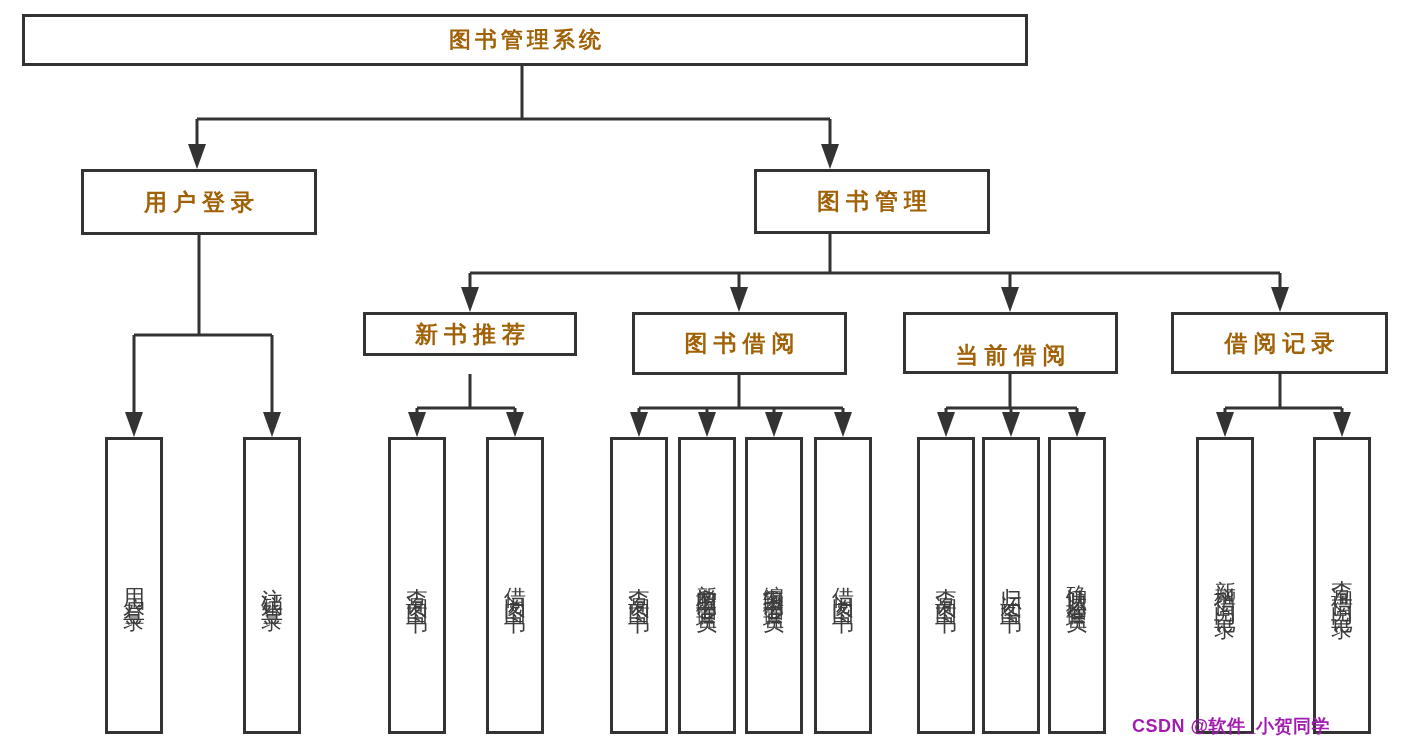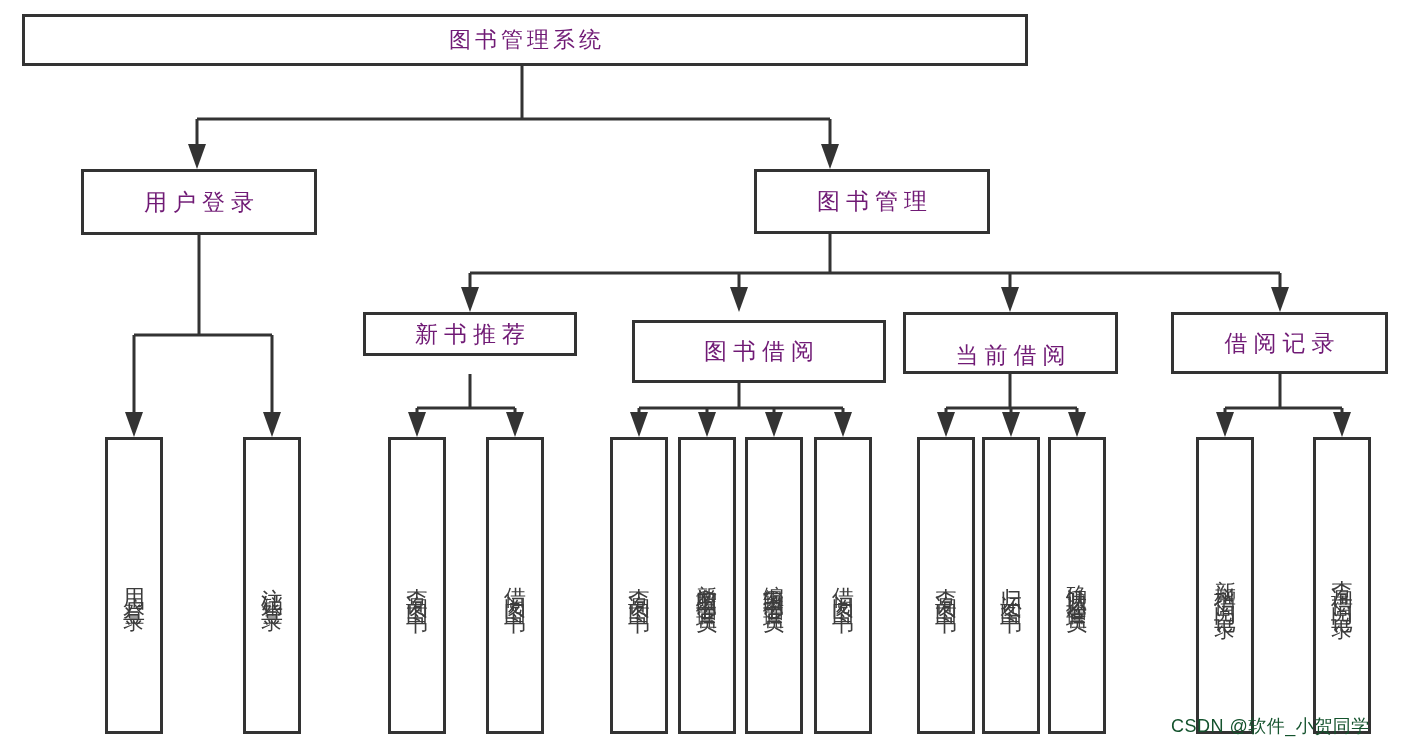--- a/index.html
+++ b/index.html
@@ -25,65 +25,67 @@
     background: #ffffff;
     display: flex;
     align-items: center;
     justify-content: center;
   }
   .hlabel {
     font-size: 23px;
     letter-spacing: 6px;
     text-indent: 6px;
     white-space: nowrap;
-    color: #701a75;
+    color: #a16207;
+    font-weight: bold;
   }
   .nr .hlabel { font-size: 22px; letter-spacing: 4px; text-indent: 4px; }
   .vtext {
     writing-mode: vertical-lr;
     text-orientation: mixed;
     font-size: 22px;
     letter-spacing: 8px;
     line-height: 1.1;
     color: #3c3c3c;
     white-space: nowrap;
   }
   .leaf-long .vtext { font-size: 21px; letter-spacing: 4px; }
 
   
   .nr  { left: 22px;   top: 14px;  width: 1006px; height: 52px; }
   .na  { left: 81px;   top: 169px; width: 236px;  height: 66px; }
   .nb  { left: 712px;  top: 169px; width: 236px;  height: 65px; margin-left: 42px; }
   .nc1 { left: 363px;  top: 312px; width: 214px;  height: 44px; }
-  .nc2 { left: 632px;  top: 320px; width: 254px;  height: 63px; }
+  .nc2 { left: 632px;  top: 312px; width: 215px;  height: 63px; }
   .nc3 { left: 903px;  top: 312px; width: 215px;  height: 62px; align-items: flex-end; }
   .nc4 { left: 1171px; top: 312px; width: 217px;  height: 62px; }
   .leaf { top: 437px; height: 297px; width: 58px; }
   .lf1  { left: 105px; }
   .lf2  { left: 243px; }
   .lf3  { left: 388px; }
   .lf4  { left: 486px; }
   .lf5  { left: 610px; }
   .lf6  { left: 678px; }
   .lf7  { left: 745px; }
   .lf8  { left: 814px; }
   .lf9  { left: 917px; }
   .lf10 { left: 982px; }
   .lf11 { left: 1048px; }
   .lf12 { left: 1196px; }
   .lf13 { left: 1313px; }
 
   .watermark {
     position: absolute;
-    left: 1171px;
+    left: 1132px;
     top: 714px;
     font-size: 18px;
     letter-spacing: 0.5px;
-    color: #14532d;
+    color: #a21caf;
     white-space: nowrap;
+    font-weight: bold;
   }
 </style>
 </head>
 <body>
 
 <div class="stage">
 
   <svg class="wires" viewBox="0 0 1405 747" xmlns="http://www.w3.org/2000/svg">
 
     <g>

